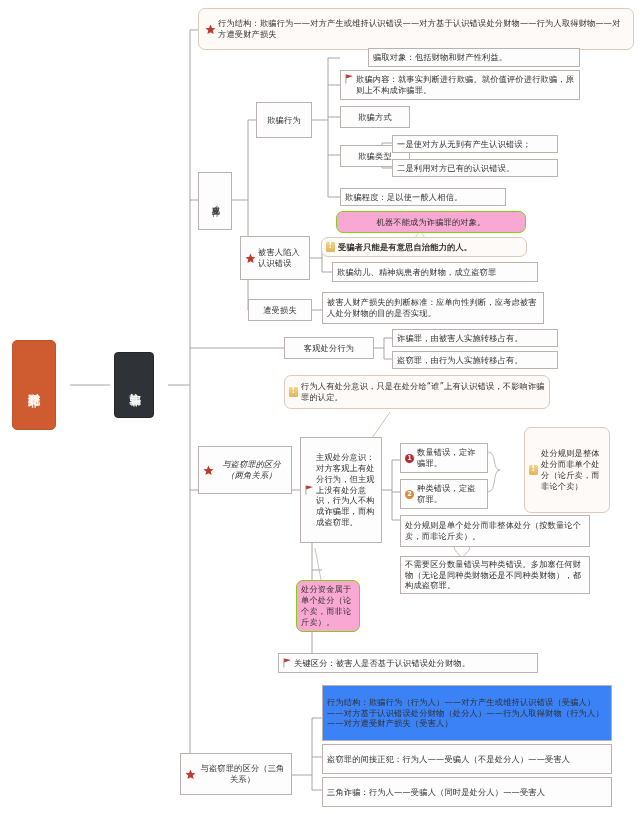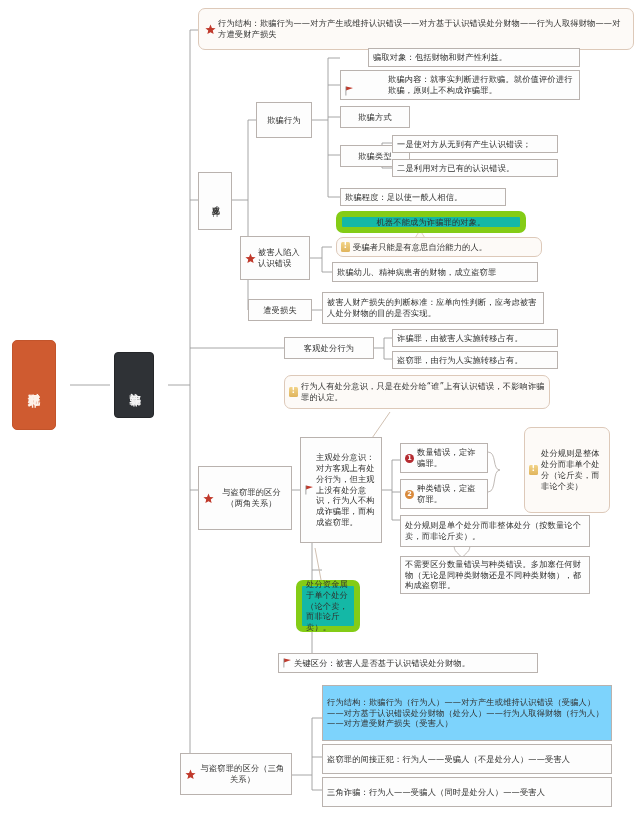--- a/index.html
+++ b/index.html
@@ -12,27 +12,27 @@
   svg.links{position:absolute;left:0;top:0;width:640px;height:814px;pointer-events:none;}
   .node{
     position:absolute;box-sizing:border-box;
     border:1px solid #b9b2ae;background:#fdfdfd;
     font-size:8.2px;line-height:1.32;
     padding:3px 4px;
     letter-spacing:0.2px;
     color:#30302f;
     text-align:left;
   }
-  .node.tint{background:#7dd3fc;}
+  .node.tint{background:#3b82f6;}
   
   .node.callout{
     border:1px solid #ddc9b9;border-radius:7px;background:#fdfaf7;
   }
   .node.bubble{
-    border:6px solid #84cc16;border-radius:7px;background:#14b8a6;
+    border:1px solid #84cc16;border-radius:7px;background:#f9a8d4;
   }
   .root-orange{
     position:absolute;box-sizing:border-box;
     background:#cf5b30;border:1px solid #c2542b;border-radius:5px;
     color:#fdf2ea;font-size:12px;font-weight:bold;letter-spacing:1px;
     display:flex;align-items:center;justify-content:center;
     writing-mode:vertical-rl;text-orientation:upright;
     line-height:1.35;
   }
   .root-dark{
@@ -187,21 +187,21 @@
   </div>
 
   <div class="node ctr" style="left:256px;top:102px;width:56px;height:36px;">
     <span style="writing-mode:horizontal-tb;">欺骗行为</span>
   </div>
 
   <div class="node ctrl" style="left:340px;top:48px;width:212px;height:19px;margin-left:28px;">
     <span class="txt">骗取对象：包括财物和财产性利益。</span>
   </div>
 
-  <div class="node row" style="left:340px;top:70px;width:240px;height:30px;align-items:flex-end;gap:32px;">
+  <div class="node row" style="left:340px;top:70px;width:240px;height:30px;align-items:flex-start;">
     <span class="icon-flag">
       <svg viewBox="0 0 18 20">
           <polygon points="2,1 16,4 2,9" fill="#c0392b"></polygon>
           <rect x="1" y="1" width="1.6" height="18" fill="#8d8d8d"></rect>
         </svg>
     </span>
     <span class="txt">欺骗内容：就事实判断进行欺骗。就价值评价进行欺骗，原则上不构成诈骗罪。</span>
   </div>
 
   <div class="node ctr" style="left:340px;top:106px;width:70px;height:22px;">
@@ -230,21 +230,21 @@
 
   <div class="node row" style="left:240px;top:236px;width:70px;height:44px;align-items:center;">
     <span class="icon-star">
       <svg viewBox="0 0 20 20">
           <polygon points="10,1 12.6,7.2 19.2,7.6 14.1,11.9 15.7,18.4 10,14.8 4.3,18.4 5.9,11.9 0.8,7.6 7.4,7.2" fill="#c0392b"></polygon>
         </svg>
     </span>
     <span class="txt">被害人陷入认识错误</span>
   </div>
 
-  <div class="node callout rowc" style="left:336px;top:237px;width:206px;height:20px;">
+  <div class="node callout rowc" style="left:321px;top:237px;width:206px;height:20px;font-weight:bold;">
     <span class="icon-warn"></span>
     <span class="txt">受骗者只能是有意思自治能力的人。</span>
   </div>
 
   <div class="node ctrl" style="left:332px;top:262px;width:206px;height:20px;">
     <span class="txt">欺骗幼儿、精神病患者的财物，成立盗窃罪</span>
   </div>
 
   <div class="node ctr" style="left:248px;top:299px;width:64px;height:22px;">
     <span>遭受损失</span>
@@ -262,21 +262,21 @@
   </div>
   <div class="node ctrl" style="left:392px;top:351px;width:166px;height:18px;">
     <span class="txt">盗窃罪，由行为人实施转移占有。</span>
   </div>
 
   <div class="node callout row" style="left:284px;top:375px;width:266px;height:34px;align-items:center;">
     <span class="icon-warn"></span>
     <span class="txt">行为人有处分意识，只是在处分给“谁”上有认识错误，不影响诈骗罪的认定。</span>
   </div>
 
-  <div class="node row" style="left:198px;top:466px;width:94px;height:64px;align-items:center;">
+  <div class="node row" style="left:198px;top:446px;width:94px;height:48px;align-items:center;font-style:italic;">
     <span class="icon-star">
       <svg viewBox="0 0 20 20">
           <polygon points="10,1 12.6,7.2 19.2,7.6 14.1,11.9 15.7,18.4 10,14.8 4.3,18.4 5.9,11.9 0.8,7.6 7.4,7.2" fill="#c0392b"></polygon>
         </svg>
     </span>
     <span class="txt ctr">与盗窃罪的区分（两角关系）</span>
   </div>
 
   <div class="node row" style="left:300px;top:437px;width:82px;height:106px;align-items:center;">
     <span class="icon-flag">

